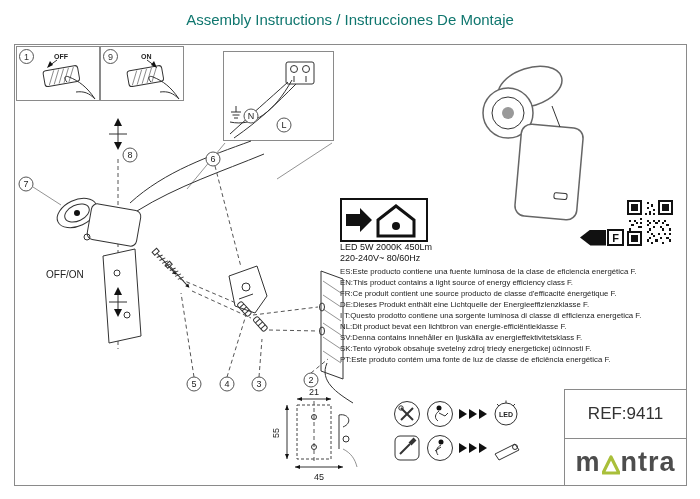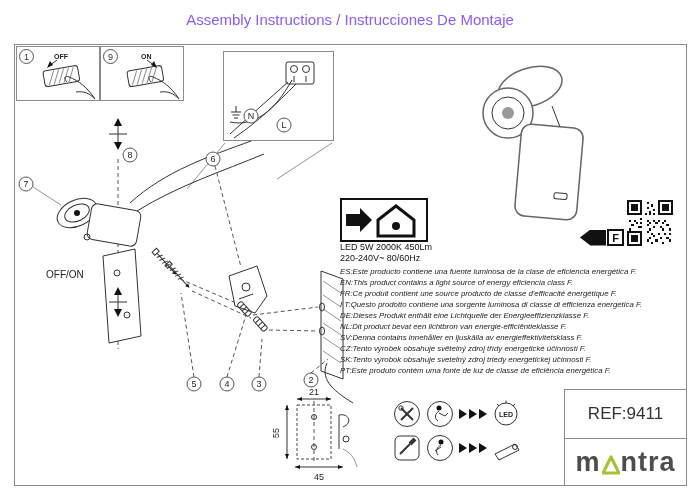--- a/index.html
+++ b/index.html
@@ -1,17 +1,17 @@
 <!DOCTYPE html>
 <html><head>
 <meta charset="utf-8">
 <style>
   html,body{margin:0;padding:0;background:#fff;}
   body{width:700px;height:499px;position:relative;font-family:"Liberation Sans",sans-serif;color:#222;overflow:hidden;}
-  .title{position:absolute;top:11px;left:0;width:700px;text-align:center;font-size:15px;color:#8b5cf6;}
+  .title{position:absolute;top:11px;left:0;width:700px;text-align:center;font-size:15px;color:#0f766e;}
   .sheet{position:absolute;left:14px;top:44px;width:671px;height:440px;border:1px solid #8a8a8a;background:#fff;}
 
   
   .co{position:absolute;width:13px;height:13px;border:1px solid #555;border-radius:50%;
       display:flex;align-items:center;justify-content:center;font-size:9px;color:#333;background:#fff;}
 
   
   .inset{position:absolute;border:1px solid #8a8a8a;background:#fff;box-sizing:border-box;}
   #inset-off{left:1px;top:1px;width:84px;height:55px;}
   #inset-on{left:85px;top:1px;width:84px;height:55px;}
@@ -34,21 +34,21 @@
   
   #energy-icon{position:absolute;left:325px;top:153px;width:88px;height:44px;border:2px solid #111;box-sizing:border-box;
                display:flex;align-items:center;justify-content:center;}
   #qr{position:absolute;left:612px;top:155px;}
   #class-f{position:absolute;left:565px;top:184px;display:flex;align-items:center;}
   #class-f .arrow{width:26px;height:16px;background:#111;
       clip-path:polygon(0 50%,40% 0,100% 0,100% 100%,40% 100%);}
   #class-f .fbox{width:13px;height:13px;border:2px solid #111;display:flex;align-items:center;justify-content:center;
       font-size:11px;font-weight:bold;color:#111;margin-left:1px;background:#fff;}
   #spec{position:absolute;left:325px;top:197px;font-size:9px;line-height:11px;color:#111;}
-  #langs{position:absolute;left:325px;top:221px;width:344px;font-size:7.8px;line-height:11px;color:#222;font-style:italic;}
+  #langs{position:absolute;left:325px;top:221px;width:344px;font-size:7.8px;line-height:11px;color:#222;}
 
   
   #dim-box{position:absolute;left:252px;top:342px;}
   .dimtext{font-size:9px;fill:#222;font-family:"Liberation Sans",sans-serif;}
 
   
   #disposal{position:absolute;left:378px;top:352px;width:150px;}
   .disp-row{display:flex;align-items:center;gap:5px;height:34px;}
   .tri-arrows{display:flex;gap:2px;align-items:center;}
   .tri-arrows i{display:block;width:0;height:0;border-left:8px solid #111;
@@ -349,27 +349,26 @@
     <div class="arrow"></div>
     <div class="fbox">F</div>
   </div>
 
   <div id="spec">
     <div>LED 5W 2000K 450Lm</div>
     <div>220-240V~  80/60Hz</div>
   </div>
   <div id="langs">
     <div>ES:Este producto contiene una fuente luminosa de la clase de eficiencia energética F.</div>
-    <div>EN:This product contains a light source of energy eficiencia class F.</div>
+    <div>EN:This product contains a light source of energy efficiency class F.</div>
     <div>FR:Ce produit contient une source producto de classe d'efficacité énergétique F.</div>
+    <div>DE:Dieses Produkt enthält eine Lichtquelle der Energieeffizienzklasse F.</div>
     <div>I T:Questo prodotto contiene una sorgente luminosa di classe di efficienza energetica F.</div>
-    <div>DE:Dieses Produkt enthält eine Lichtquelle der Energieeffizienzklasse F.</div>
     <div>NL:Dit product bevat een lichtbron van energie-efficiëntieklasse F.</div>
     <div>SV:Denna contains innehåller en ljuskälla av energieffektivitetsklass F.</div>
-    <div>CZ:Tento výrobek obsahuje světelný zdroj třídy energetické účinnosti F.</div>
     <div>SK:Tento výrobok obsahuje svetelný zdroj triedy energetickej účinnosti F.</div>
     <div>PT:Este produto contém uma fonte de luz de classe de eficiência energética F.</div>
   </div>
 
   <svg id="dim-box" width="112" height="98" viewBox="0 0 112 98">
     <text x="47" y="8" text-anchor="middle" class="dimtext">21</text>
     <line x1="30" y1="12" x2="64" y2="12" class="ln"></line>
     <polygon points="30,12 35,10 35,14" class="fillb"></polygon>
       <polygon points="64,12 59,10 59,14" class="fillb"></polygon>
     <rect x="30" y="18" width="34" height="54" fill="none" stroke="#444" stroke-dasharray="3 2"></rect>

